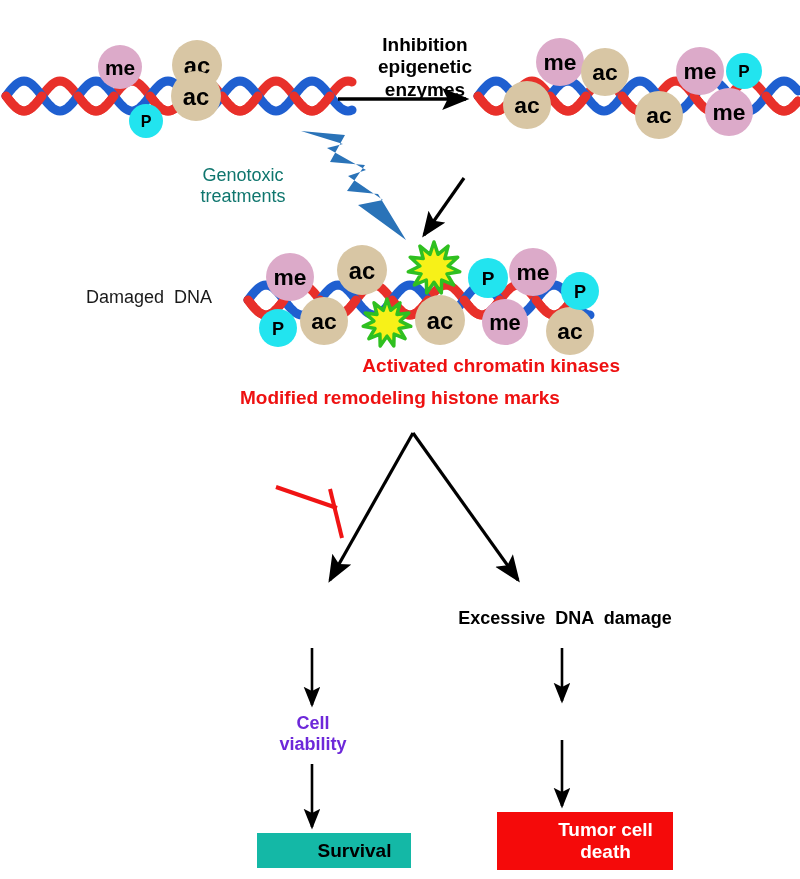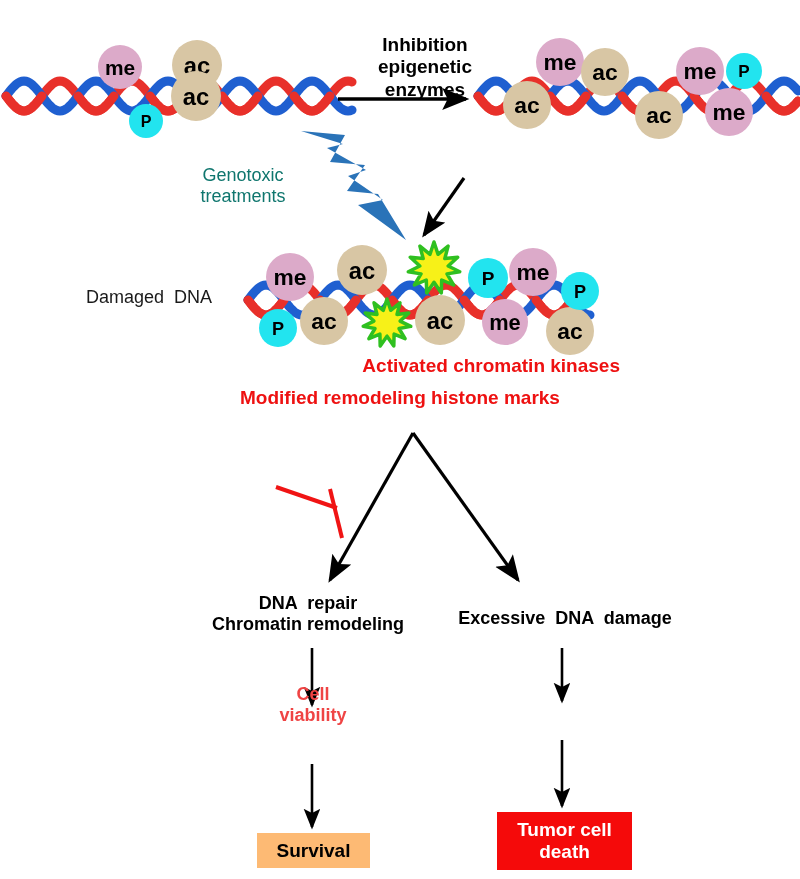--- a/index.html
+++ b/index.html
@@ -52,36 +52,36 @@
     left: 188px; top: 593px; width: 240px;
     text-align: center;
     font-size: 18px; font-weight: bold; color: #000000;
   }
   .lbl-excessive {
     left: 440px; top: 608px; width: 250px;
     text-align: center;
     font-size: 18px; font-weight: bold; color: #000000;
   }
   .lbl-cellviab {
-    left: 258px; top: 684px; width: 110px;
-    text-align: center;
-    font-size: 18px; font-weight: bold; color: #ef4444;
+    left: 258px; top: 713px; width: 110px;
+    text-align: center;
+    font-size: 18px; font-weight: bold; color: #6d28d9;
   }
   .lbl-loss {
     left: 420px; top: 709px; width: 280px;
     text-align: center;
     font-size: 18px; font-weight: bold; color: #000000;
   }
   .box {
     display: flex; align-items: center; justify-content: center;
-    text-align: center; font-weight: bold; line-height: 1.15;
+    text-align: center; font-weight: bold; line-height: 1.15; padding-left: 41px;
   }
   .box-survival {
     left: 257px; top: 833px; width: 113px; height: 35px;
-    background: #fdba74; color: #000000; font-size: 19px;
+    background: #14b8a6; color: #000000; font-size: 19px;
   }
   .box-tumor {
     left: 497px; top: 812px; width: 135px; height: 58px;
     background: #f50a0a; color: #ffffff; font-size: 19px;
   }
 
   
   svg { overflow: visible; }
 </style>
 </head>
@@ -218,22 +218,20 @@
   <div class="abs txt lbl-genotoxic">Genotoxic
 treatments</div>
 
   <div class="abs txt lbl-damaged">Damaged  DNA</div>
 
   <div class="abs txt red-line-1">Activated chromatin kinases</div>
 
   <div class="abs txt red-line-2">Modified remodeling histone marks</div>
 
 
-  <div class="abs txt lbl-dnarepair">DNA  repair
-Chromatin remodeling</div>
 
   <div class="abs txt lbl-excessive">Excessive  DNA  damage</div>
 
   <div class="abs txt lbl-cellviab">Cell
 viability</div>
 
 
   <div class="abs txt box box-survival">Survival</div>
 
   <div class="abs txt box box-tumor">Tumor cell

